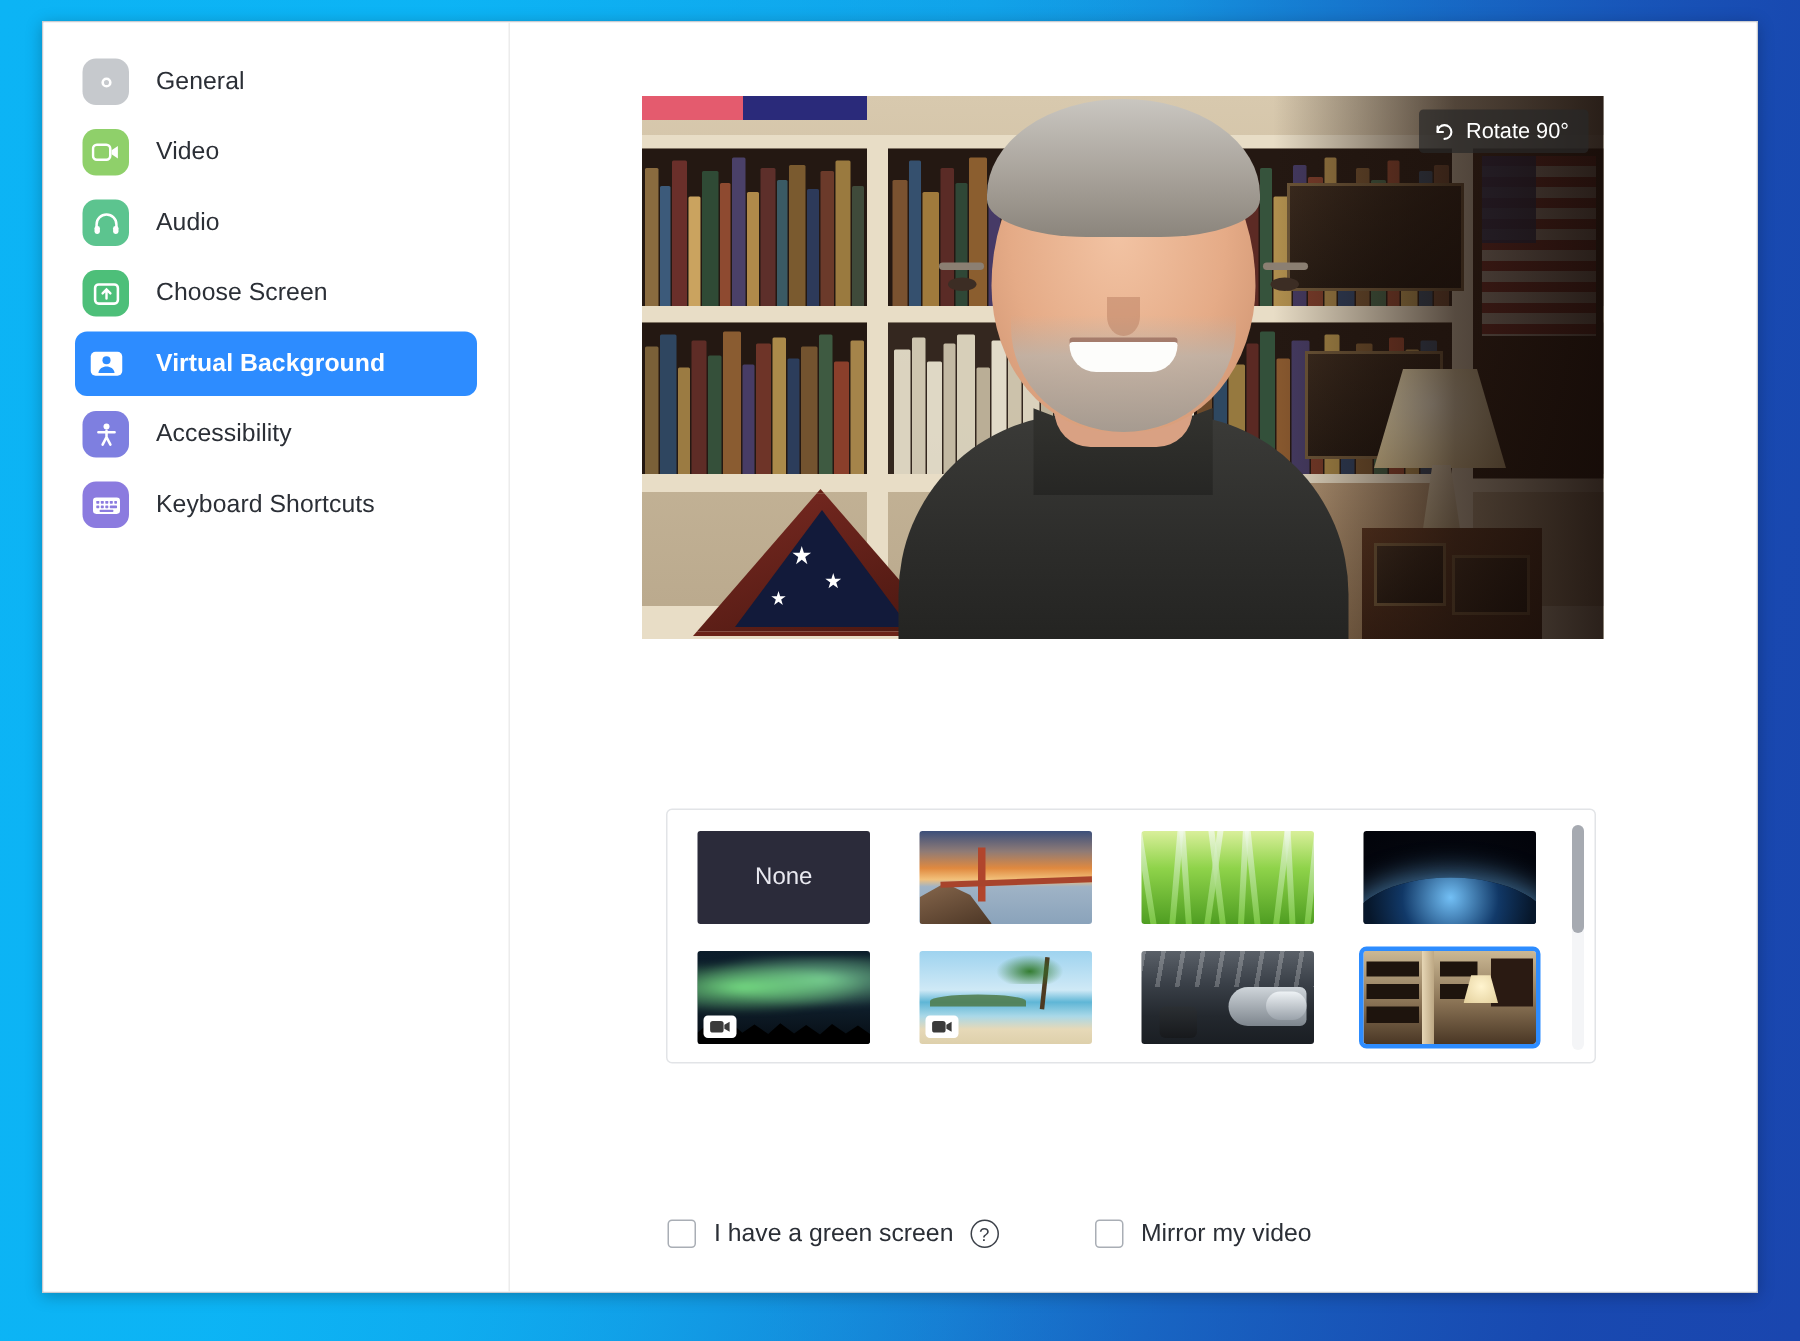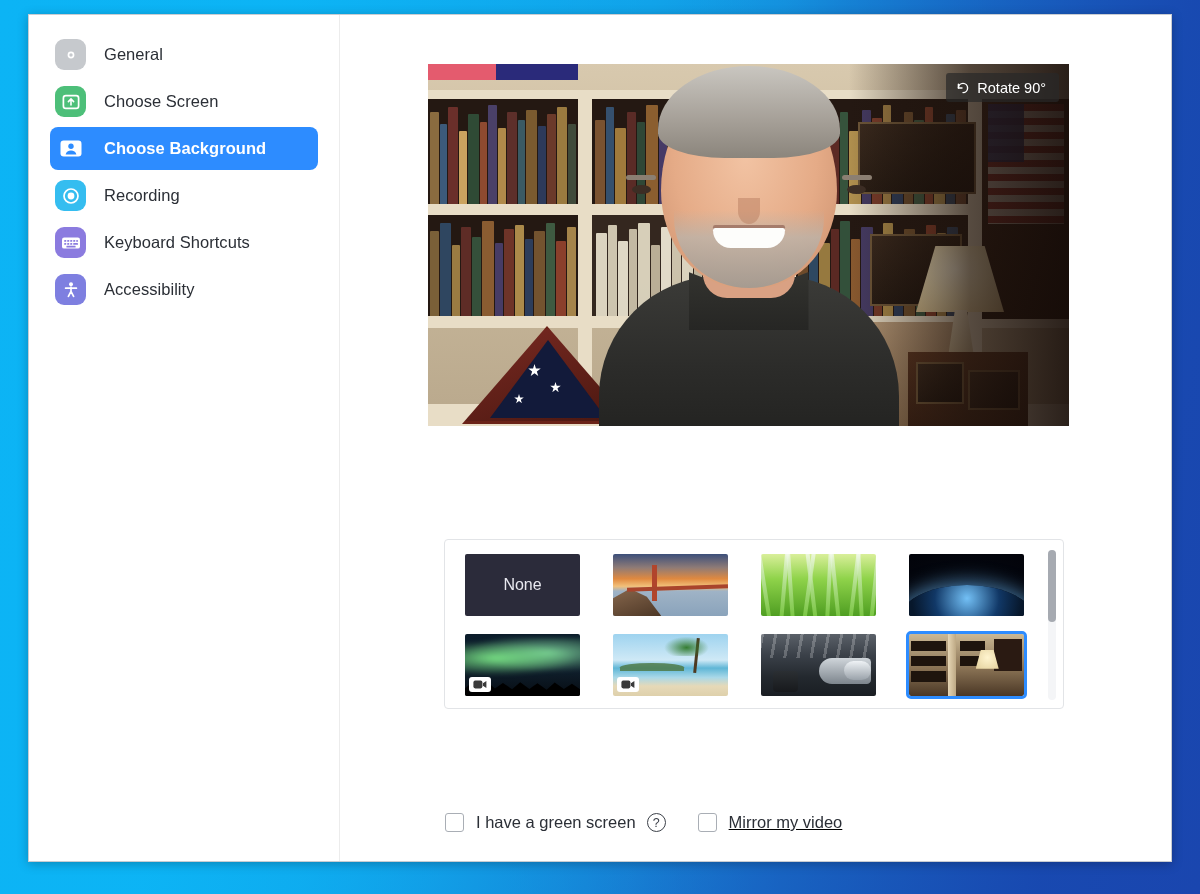--- a/index.html
+++ b/index.html
@@ -453,21 +453,21 @@
   }
   .opt-label { margin-left: 12px; font-size: 16.5px; color: #2b2f36; }
   #help-icon {
     width: 19px; height:19px; margin-left: 11px;
     border: 1.6px solid #3c4149;
     border-radius: 50%;
     display:flex; align-items:center; justify-content:center;
     font-size: 12.5px; color:#3c4149;
     cursor:pointer;
   }
-  #opt-mirror { margin-left: 32px; text-decoration: underline; }
+  #opt-mirror { margin-left: 64px; }
 </style>
 </head>
 <body>
 
 <div id="desktop">
 
   <div id="window">
 
 
     <div id="body">
@@ -477,55 +477,75 @@
         <div class="nav-item">
           <span class="nav-ico" style="background:#c6c9cd">
             <svg width="18" height="18" viewBox="0 0 18 18">
                 <path fill="#fff" d="M9 5.6a3.4 3.4 0 100 6.8 3.4 3.4 0 000-6.8zm0 5.1a1.7 1.7 0 110-3.4 1.7 1.7 0 010 3.4z"></path>
                 <path fill="#fff" d="M15.3 9c0-.4 0-.8-.1-1.2l1.3-1-1.4-2.4-1.6.5c-.6-.5-1.2-.9-1.9-1.1L11.3 2H8.5l-.3 1.8c-.7.2-1.4.6-1.9 1.1l-1.6-.5L3.3 6.8l1.3 1c-.1.4-.1.8-.1 1.2s0 .8.1 1.2l-1.3 1 1.4 2.4 1.6-.5c.5.5 1.2.9 1.9 1.1l.3 1.8h2.8l.3-1.8c.7-.2 1.3-.6 1.9-1.1l1.6.5 1.4-2.4-1.3-1c.1-.4.1-.8.1-1.2z" opacity="0"></path>
               </svg>
           </span>
           <span class="nav-label">General</span>
         </div>
 
-
+        <div class="nav-item">
+          <span class="nav-ico" style="background:#8fd06a">
+            <svg width="19" height="13" viewBox="0 0 19 13">
+                <rect x="1" y="1.5" width="11.5" height="10" rx="2.6" fill="none" stroke="#fff" stroke-width="1.7"></rect>
+                <path d="M13.4 5.2 L17.6 2.3 V10.7 L13.4 7.8 Z" fill="#fff"></path>
+              </svg>
+          </span>
+          <span class="nav-label">Video</span>
+        </div>
+
+        <div class="nav-item">
+          <span class="nav-ico" style="background:#5cc48f">
+            <svg width="18" height="16" viewBox="0 0 18 16">
+                <path d="M2.4 12V8.6a6.6 6.6 0 1113.2 0V12" fill="none" stroke="#fff" stroke-width="1.7"></path>
+                <rect x="1" y="9.6" width="3.6" height="5.4" rx="1.6" fill="#fff"></rect>
+                <rect x="13.4" y="9.6" width="3.6" height="5.4" rx="1.6" fill="#fff"></rect>
+              </svg>
+          </span>
+          <span class="nav-label">Audio</span>
+        </div>
 
         <div class="nav-item">
           <span class="nav-ico" style="background:#4dbf79">
             <svg width="18" height="16" viewBox="0 0 18 16">
                 <rect x="1.4" y="1.6" width="15.2" height="12.8" rx="2.4" fill="none" stroke="#fff" stroke-width="1.7"></rect>
                 <path d="M9 11V5.4 M6.4 7.6 L9 5 L11.6 7.6" fill="none" stroke="#fff" stroke-width="1.6" stroke-linecap="round"></path>
               </svg>
           </span>
           <span class="nav-label">Choose Screen</span>
         </div>
 
 
         <div class="nav-item active">
           <span class="nav-ico">
             <svg width="22" height="17" viewBox="0 0 22 17">
                 <rect x="0.5" y="0.5" width="21" height="16" rx="3.2" fill="#fff"></rect>
                 <circle cx="11" cy="6.2" r="2.7" fill="#2d8cff"></circle>
                 <path d="M5.6 14.6c.5-2.8 2.8-4.2 5.4-4.2s4.9 1.4 5.4 4.2z" fill="#2d8cff"></path>
               </svg>
           </span>
-          <span class="nav-label">Choose Background</span>
-        </div>
+          <span class="nav-label">Virtual Background</span>
+        </div>
+
+
+
 
         <div class="nav-item">
-          <span class="nav-ico" style="background:#35bdf0">
+          <span class="nav-ico" style="background:#7e7fe0">
             <svg width="18" height="18" viewBox="0 0 18 18">
-                <circle cx="9" cy="9" r="7" fill="none" stroke="#fff" stroke-width="1.7"></circle>
-                <circle cx="9" cy="9" r="3.4" fill="#fff"></circle>
+                <circle cx="9" cy="3.3" r="2" fill="#fff"></circle>
+                <path d="M9 6.2v4.2M9 10.4l-2.6 5M9 10.4l2.6 5M3.6 7.2h10.8" stroke="#fff" stroke-width="1.7" stroke-linecap="round" fill="none"></path>
               </svg>
           </span>
-          <span class="nav-label">Recording</span>
-        </div>
-
-
+          <span class="nav-label">Accessibility</span>
+        </div>
 
         <div class="nav-item">
           <span class="nav-ico" style="background:#8b7bdf">
             <svg width="20" height="14" viewBox="0 0 20 14">
                 <rect x="1" y="1.6" width="18" height="11" rx="2.2" fill="#fff"></rect>
                 <g fill="#8b7bdf">
                   <rect x="3.2" y="4" width="2" height="1.8" rx=".4"></rect>
                   <rect x="6.2" y="4" width="2" height="1.8" rx=".4"></rect>
                   <rect x="9.2" y="4" width="2" height="1.8" rx=".4"></rect>
                   <rect x="12.2" y="4" width="2" height="1.8" rx=".4"></rect>
@@ -534,30 +554,20 @@
                   <rect x="6.2" y="7" width="2" height="1.8" rx=".4"></rect>
                   <rect x="9.2" y="7" width="2" height="1.8" rx=".4"></rect>
                   <rect x="12.2" y="7" width="4.8" height="1.8" rx=".4"></rect>
                   <rect x="5.4" y="9.8" width="9.2" height="1.6" rx=".5"></rect>
                 </g>
               </svg>
           </span>
           <span class="nav-label">Keyboard Shortcuts</span>
         </div>
 
-        <div class="nav-item">
-          <span class="nav-ico" style="background:#7e7fe0">
-            <svg width="18" height="18" viewBox="0 0 18 18">
-                <circle cx="9" cy="3.3" r="2" fill="#fff"></circle>
-                <path d="M9 6.2v4.2M9 10.4l-2.6 5M9 10.4l2.6 5M3.6 7.2h10.8" stroke="#fff" stroke-width="1.7" stroke-linecap="round" fill="none"></path>
-              </svg>
-          </span>
-          <span class="nav-label">Accessibility</span>
-        </div>
-
       </div>
 
       <div id="main">
 
         <div id="preview">
           <div class="room">
             <div class="wall"></div>
 
             <div class="shelfblock" style="left:0;top:26px;width:641px;height:9px;"></div>
             <div class="shelfblock" style="left:0;top:140px;width:641px;height:11px;"></div>

